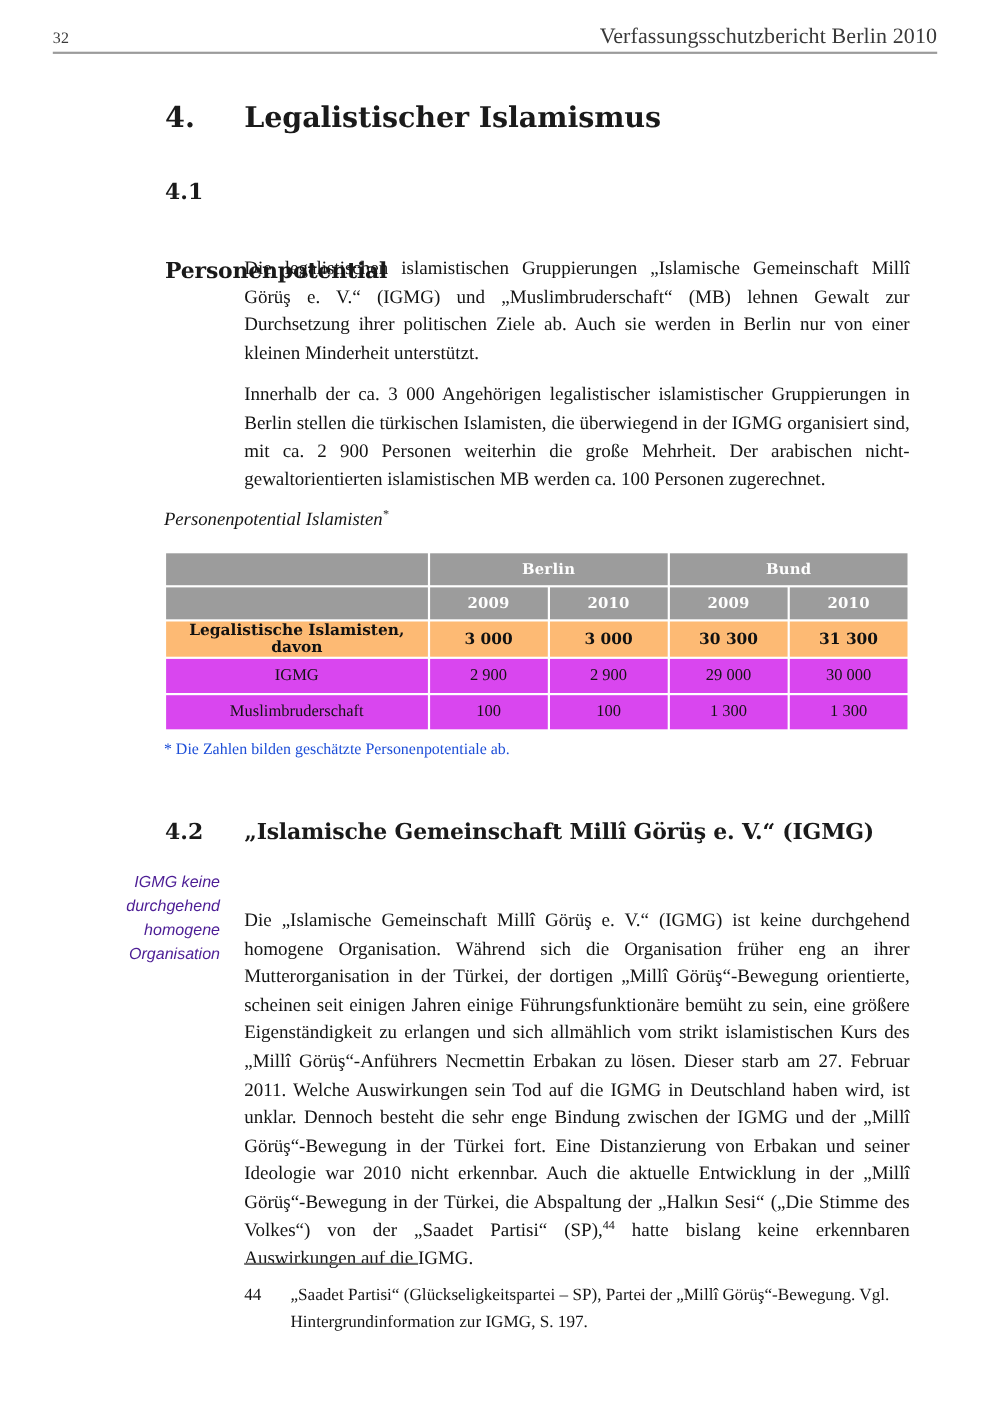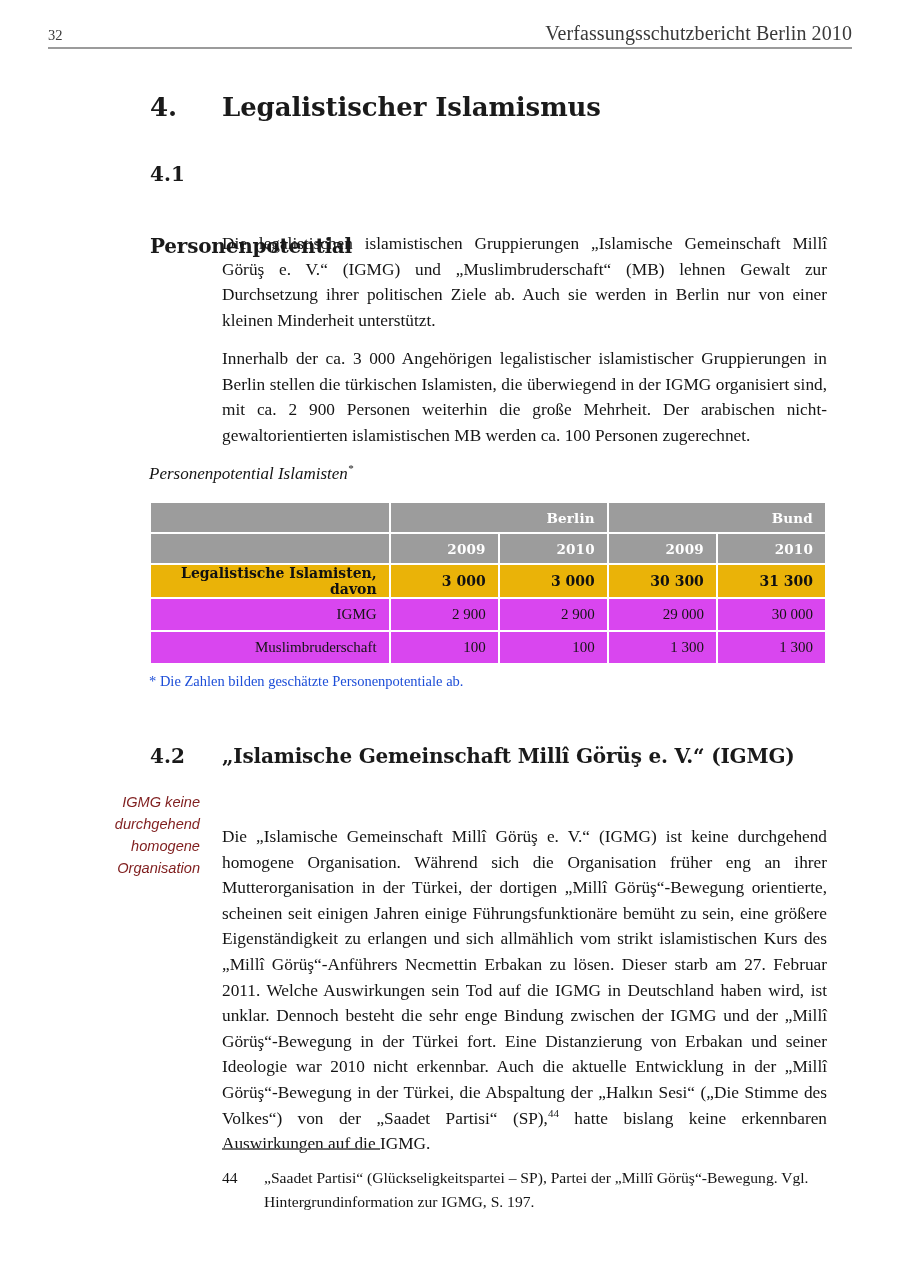--- a/index.html
+++ b/index.html
@@ -142,34 +142,35 @@
     top: 501px;
     width: 678px;
     border-collapse: separate;
     border-spacing: 2px;
     font-family: "DejaVu Serif", serif;
     font-size: 13.5px;
   }
   .data-table td {
     padding: 0 12px;
     vertical-align: middle;
+    text-align: center;
   }
   .hdr-cell {
     background: #9c9c9c;
     color: #ffffff;
     font-weight: bold;
     text-align: right;
     height: 29px;
     letter-spacing: 0.2px;
   }
   .hdr-blank {
     background: #9c9c9c;
   }
   .row-total td {
-    background: #eab308;
+    background: #fdba74;
     color: #111111;
     font-weight: bold;
     height: 18px;
   }
   .row-sub td {
     background: #d946ef;
     color: #141414;
     height: 31px;
     font-weight: normal;
   }
@@ -205,21 +206,21 @@
   .margin-note {
     position: absolute;
     left: 48px;
     top: 791px;
     width: 152px;
     text-align: right;
     font-family: "Liberation Sans", sans-serif;
     font-style: italic;
     font-size: 14.6px;
     line-height: 22px;
-    color: #7f1d1d;
+    color: #4c1d95;
   }
 
   
   .fn-rule {
     position: absolute;
     left: 222px;
     top: 1148px;
     width: 158px;
     height: 1.6px;
     background: #6e6e6e;

